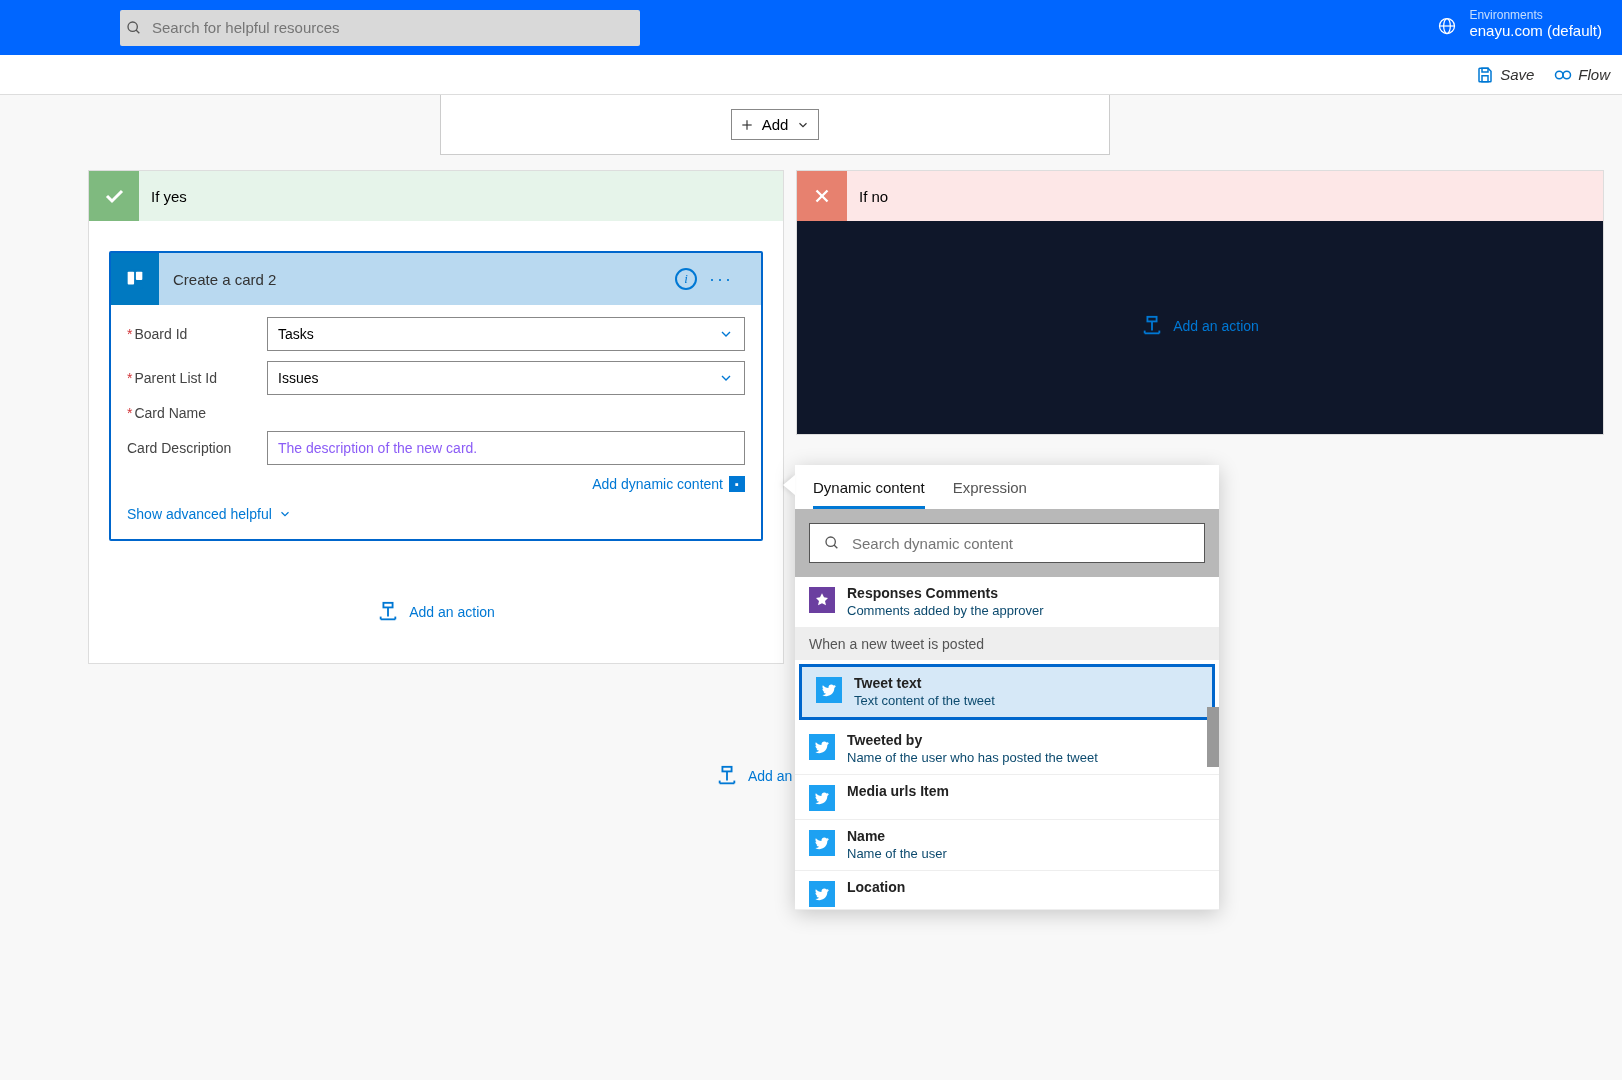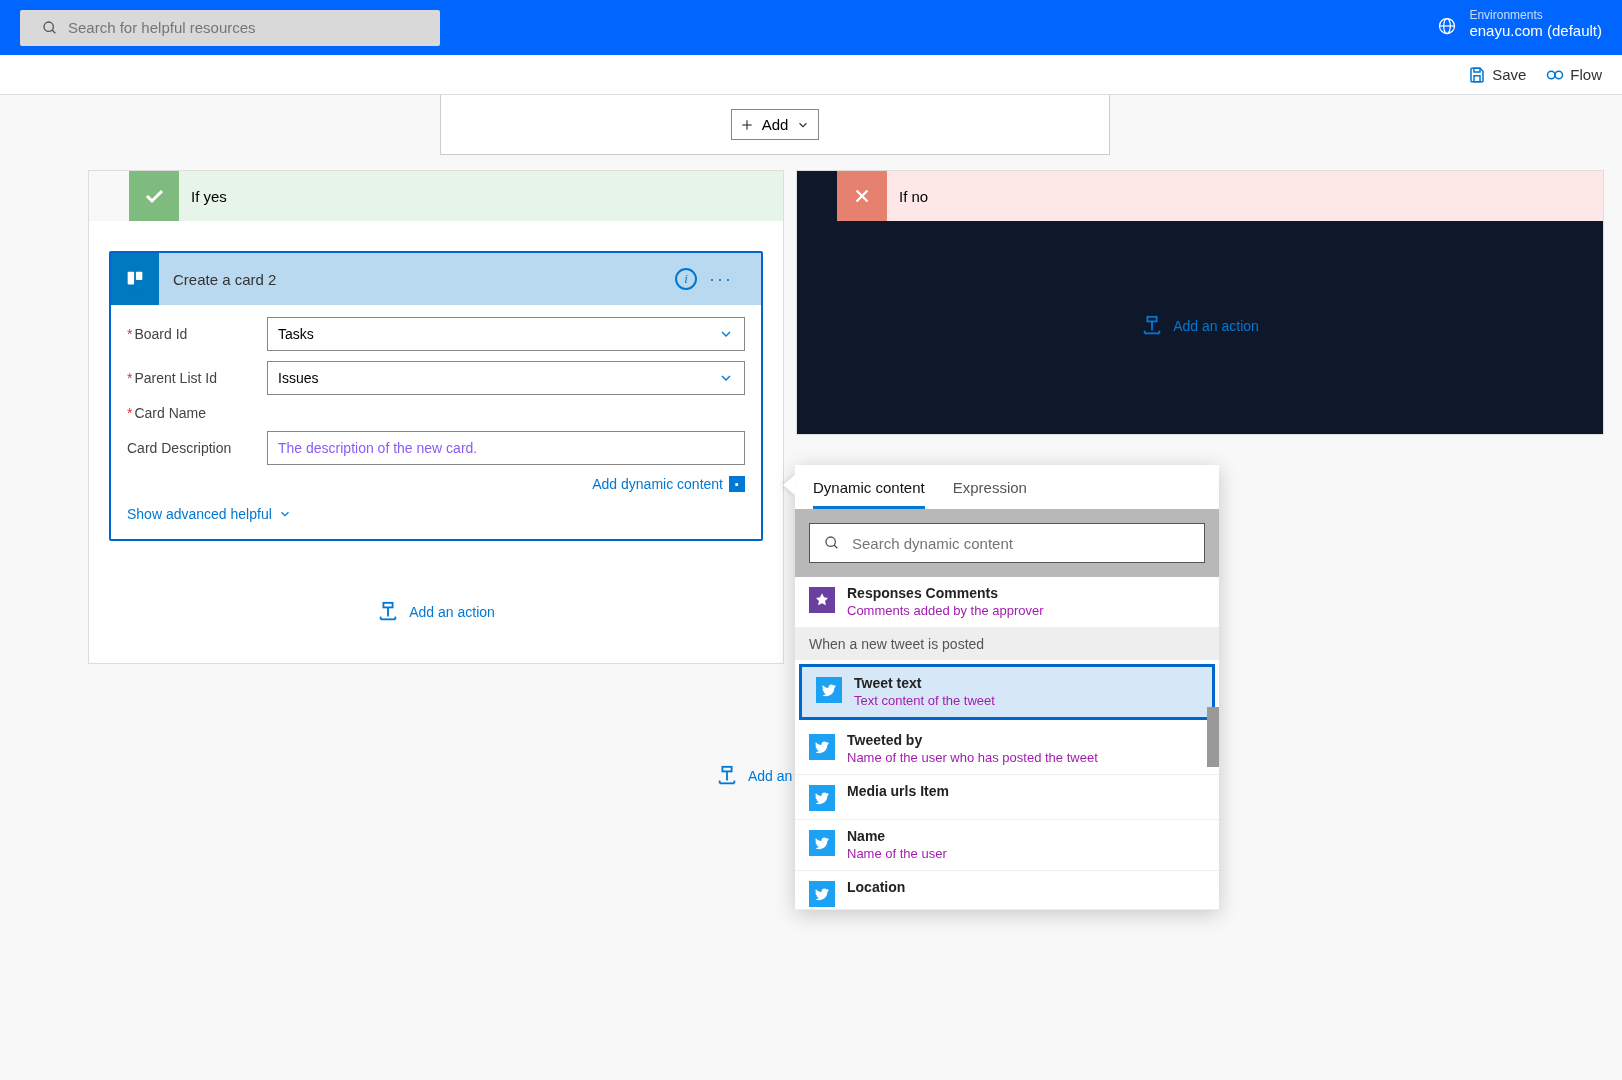--- a/index.html
+++ b/index.html
@@ -1,43 +1,43 @@
 <!DOCTYPE html>
 <html><head>
 <meta charset="utf-8">
 <style>
   * { box-sizing: border-box; margin: 0; padding: 0; font-family: "Segoe UI", Arial, sans-serif; }
   body { background: #f8f8f8; width: 1622px; height: 1080px; overflow: hidden; position: relative; }
   
   
   .topbar { background: #0066ff; height: 55px; display: flex; align-items: center; padding: 0 20px; position: relative; }
-  .search-box { background: #d9d9d9; width: 420px; height: 36px; display: flex; align-items: center; border-radius: 2px; padding: 0 22px; }
+  .search-box { margin-left: 100px; background: #d9d9d9; width: 520px; height: 36px; display: flex; align-items: center; border-radius: 2px; padding: 0 6px; }
   .search-box svg { width: 16px; height: 16px; margin-right: 10px; stroke: #555; fill: none; }
   .search-box input { flex: 1; border: none; background: transparent; outline: none; font-size: 15px; color: #444; }
   .env { position: absolute; right: 20px; top: 8px; color: #fff; display: flex; align-items: flex-start; gap: 12px; }
   .env svg { width: 20px; height: 20px; margin-top: 8px; }
   .env-text small { font-size: 12px; display: block; color: #c8dfff; }
   .env-text span { font-size: 15px; }
 
   
-  .cmdbar { background: #fff; height: 40px; border-bottom: 1px solid #ddd; display: flex; align-items: center; justify-content: flex-end; padding-right: 20px; gap: 20px; }
+  .cmdbar { background: #fff; height: 40px; border-bottom: 1px solid #ddd; display: flex; align-items: center; justify-content: flex-end; padding-right: 12px; gap: 20px; font-style: italic; }
   .cmd-btn { display: flex; align-items: center; gap: 6px; font-size: 15px; color: #323130; cursor: pointer; }
   .cmd-btn svg { width: 18px; height: 18px; }
 
   
   .canvas { position: relative; width: 100%; height: calc(100% - 95px); }
 
   
   .condition-block { position: absolute; left: 440px; top: 0; width: 670px; height: 60px; background: #fff; border: 1px solid #ccc; border-top: none; display: flex; align-items: center; justify-content: center; }
   .add-btn { border: 1px solid #888; background: #fff; padding: 6px 8px; display: flex; align-items: center; gap: 8px; font-size: 15px; cursor: pointer; }
   .add-btn svg { width: 14px; height: 14px; }
 
   
   .branch { position: absolute; top: 75px; background: transparent; border: 1px solid #ddd; }
-  .branch-header { height: 50px; display: flex; align-items: center; margin-left: 40px; }
+  .branch-header { height: 50px; display: flex; align-items: center; }
   .branch-icon { width: 50px; height: 50px; display: flex; align-items: center; justify-content: center; }
   .branch-label { padding-left: 12px; font-size: 15px; }
   
   .branch-yes { left: 88px; width: 696px; }
   .branch-yes .branch-header { background: #e6f4ea; }
   .branch-yes .branch-icon { background: #7fba7f; }
   .branch-yes .branch-body { background: #fff; padding: 30px 20px 40px; }
 
   .branch-no { left: 796px; width: 808px; height: 265px; background: #0f172a; }
   .branch-no .branch-header { background: #fde7e7; }
@@ -79,21 +79,21 @@
   .dc-search { background: #fff; border: 1px solid #555; height: 40px; display: flex; align-items: center; padding: 0 14px; }
   .dc-search svg { width: 16px; height: 16px; margin-right: 12px; }
   .dc-search input { flex: 1; border: none; outline: none; font-size: 15px; }
   .dc-list { max-height: 400px; overflow-y: auto; position: relative; }
   .dc-scrollthumb { position: absolute; right: 0; top: 130px; width: 12px; height: 60px; background: #999; }
   .dc-item { display: flex; padding: 8px 14px; gap: 12px; align-items: flex-start; border-bottom: 1px solid #eee; cursor: pointer; }
   .dc-item-icon { width: 26px; height: 26px; display: flex; align-items: center; justify-content: center; flex-shrink: 0; margin-top: 2px; }
   .dc-item-icon.twitter { background: #1da1f2; }
   .dc-item-icon.approval { background: #6b3fa0; }
   .dc-item-text strong { font-size: 14px; color: #222; display: block; }
-  .dc-item-text span { font-size: 13px; color: #a21caf; }
+  .dc-item-text span { font-size: 13px; color: #0c4a6e; }
   .dc-group-header { background: #eee; padding: 8px 14px; font-size: 14px; color: #555; }
   .dc-item.selected { border: 3px solid #0066cc; background: #d6e8f7; margin: 4px; }
 
   
   .dc-pointer { position: absolute; left: -12px; top: 10px; width: 0; height: 0; border-top: 10px solid transparent; border-bottom: 10px solid transparent; border-right: 12px solid #fff; filter: drop-shadow(-2px 0 2px rgba(0,0,0,0.1)); }
 </style>
 </head>
 <body>
 
 <div class="topbar">

